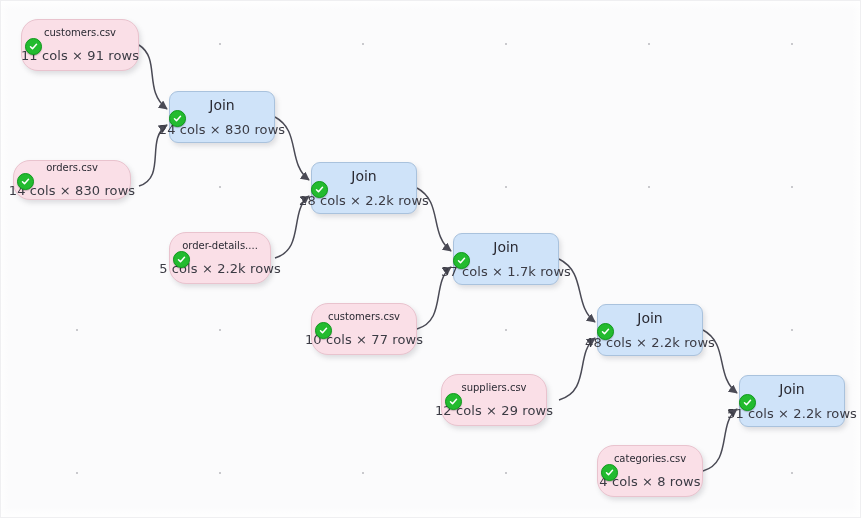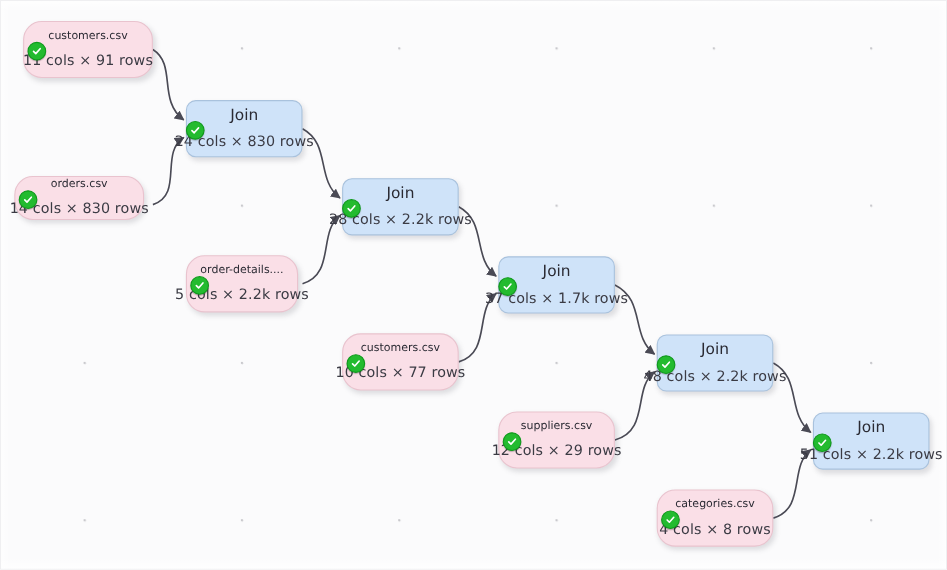--- a/index.html
+++ b/index.html
@@ -196,21 +196,21 @@
   <div class="node join" style="left:452px; top:232px; width:106px; height:52px;">
     <span class="status-badge">
       <svg width="9" height="9" viewBox="0 0 12 12" aria-hidden="true">
         <path d="M2 6.3 L4.7 9 L10 3" fill="none" stroke="#ffffff" stroke-width="2" stroke-linecap="round" stroke-linejoin="round"></path>
       </svg>
     </span>
     <span class="node-title">Join</span>
     <span class="node-sub">37 cols × 1.7k rows</span>
   </div>
 
-  <div class="node source" style="left:452px; top:373px; width:106px; height:52px;">
+  <div class="node source" style="left:440px; top:373px; width:106px; height:52px;">
     <span class="status-badge">
       <svg width="9" height="9" viewBox="0 0 12 12" aria-hidden="true">
         <path d="M2 6.3 L4.7 9 L10 3" fill="none" stroke="#ffffff" stroke-width="2" stroke-linecap="round" stroke-linejoin="round"></path>
       </svg>
     </span>
     <span class="node-title">suppliers.csv</span>
     <span class="node-sub">12 cols × 29 rows</span>
   </div>
 
   <div class="node join" style="left:596px; top:303px; width:106px; height:52px;">

